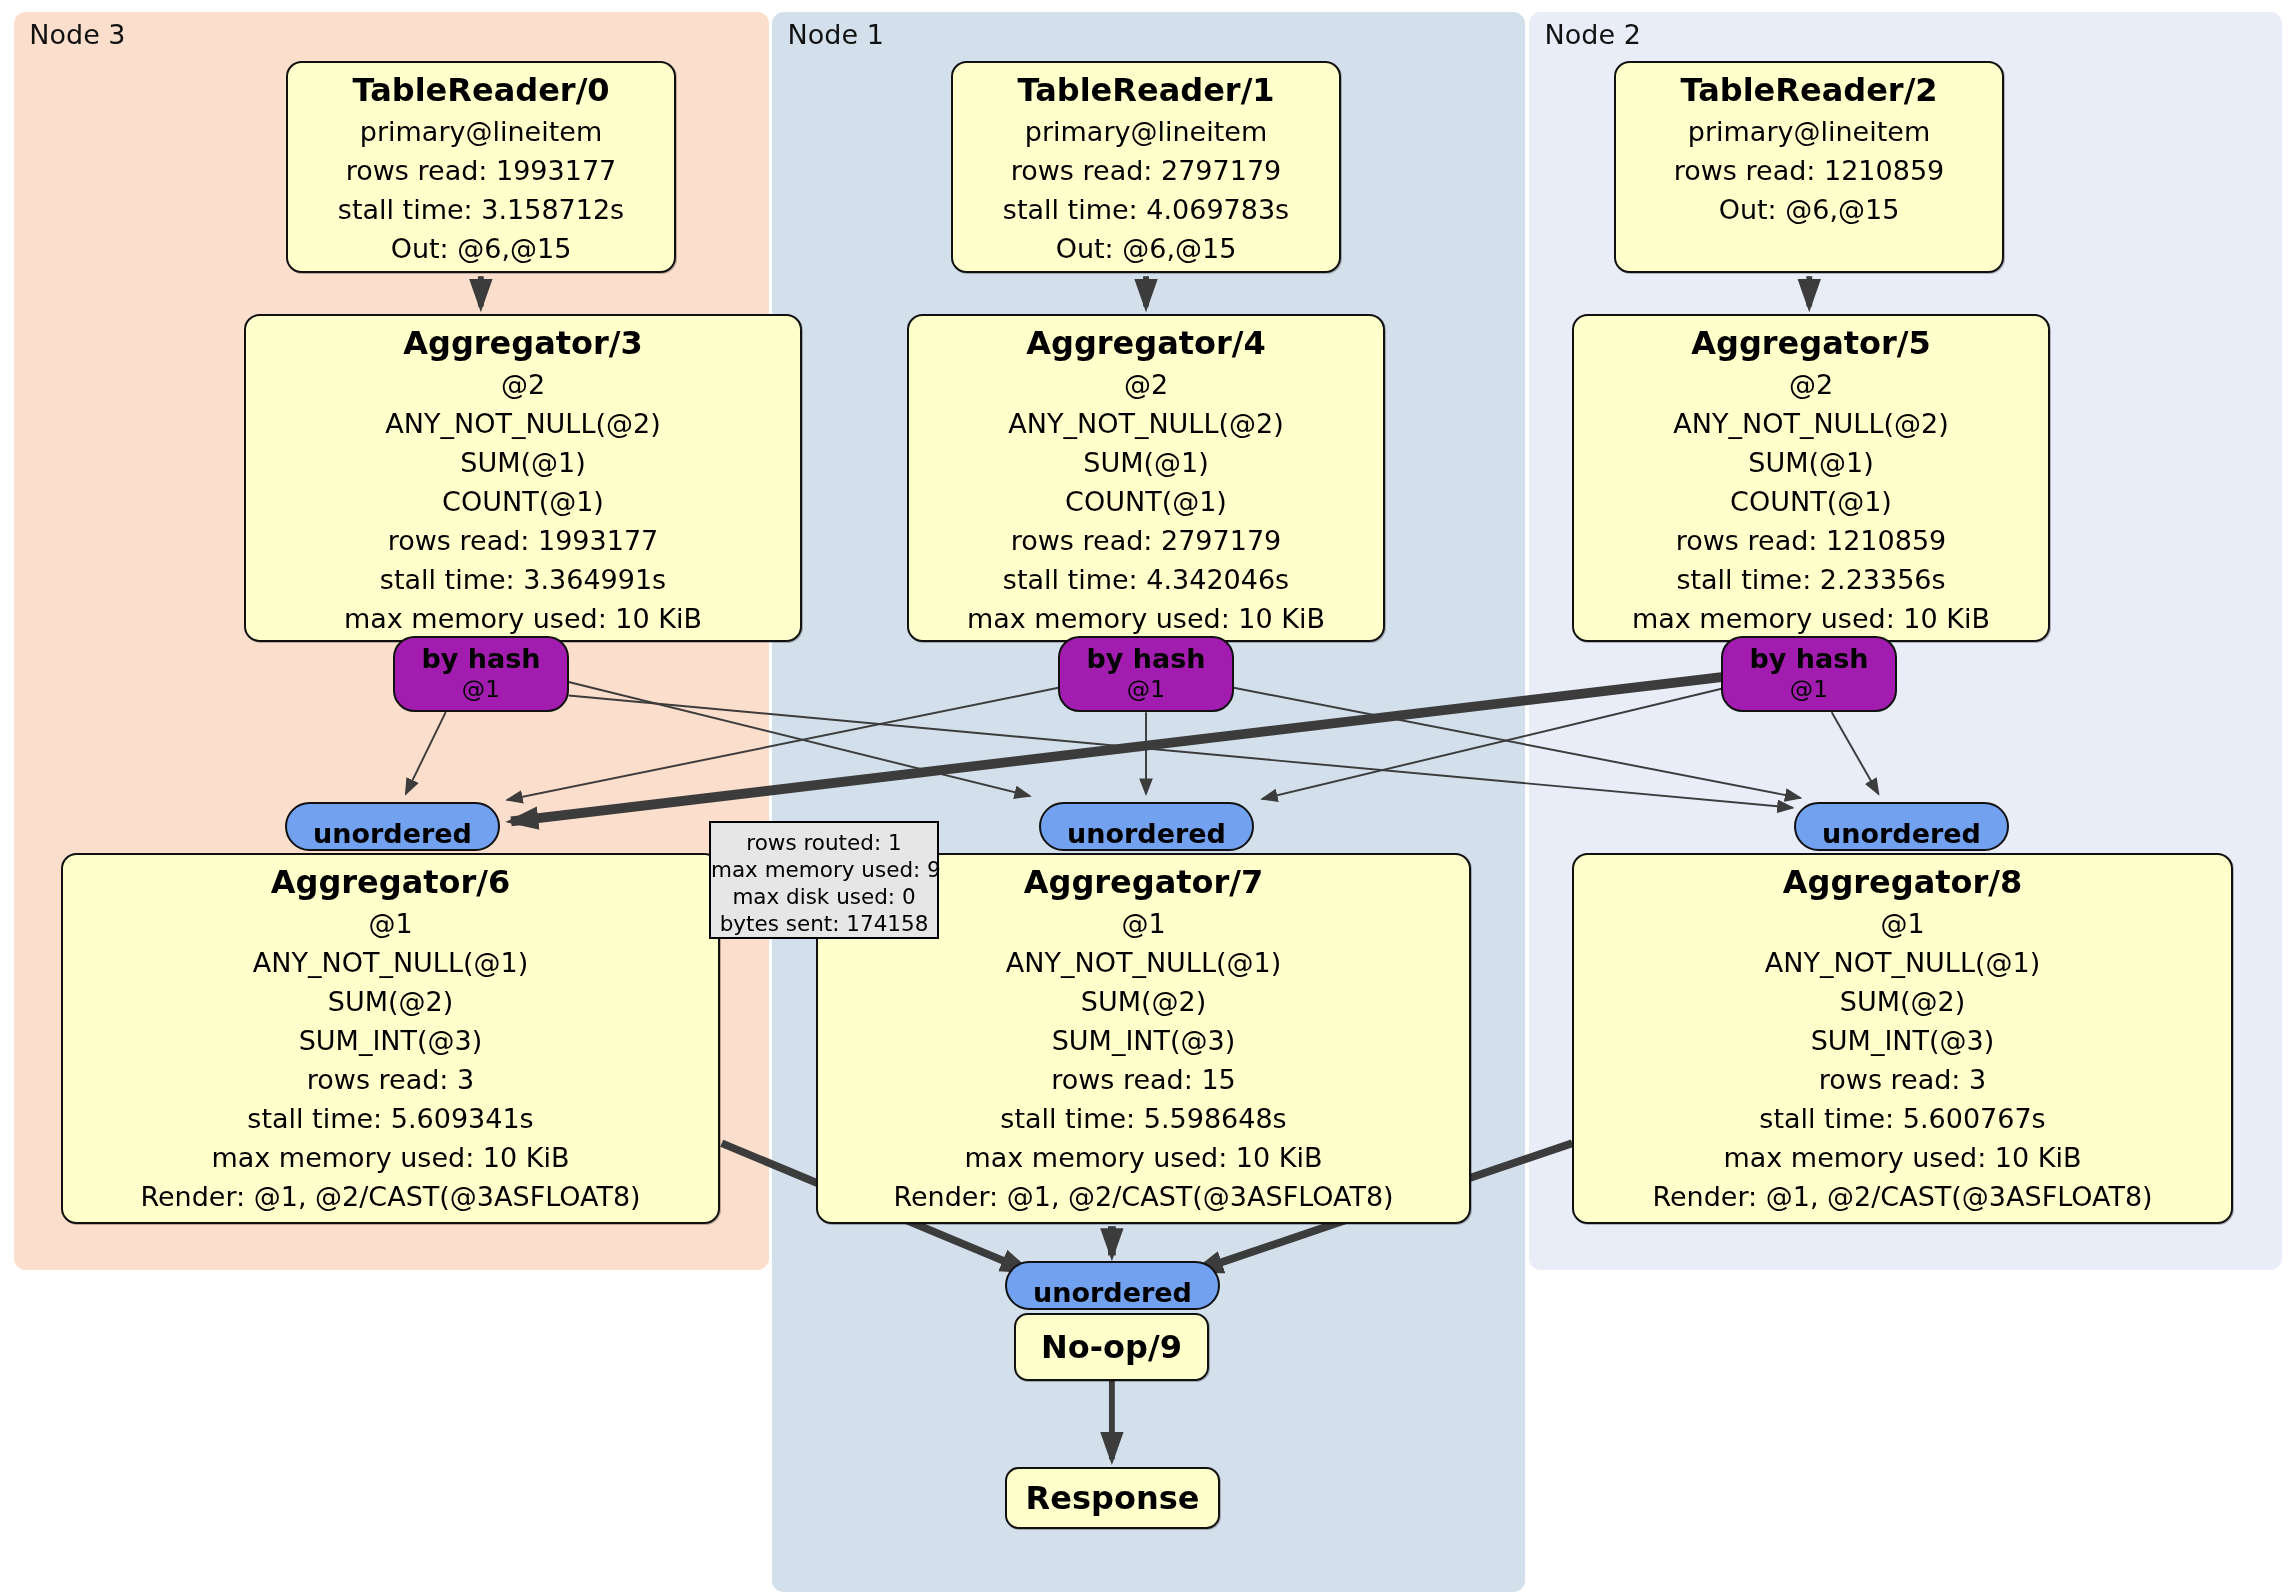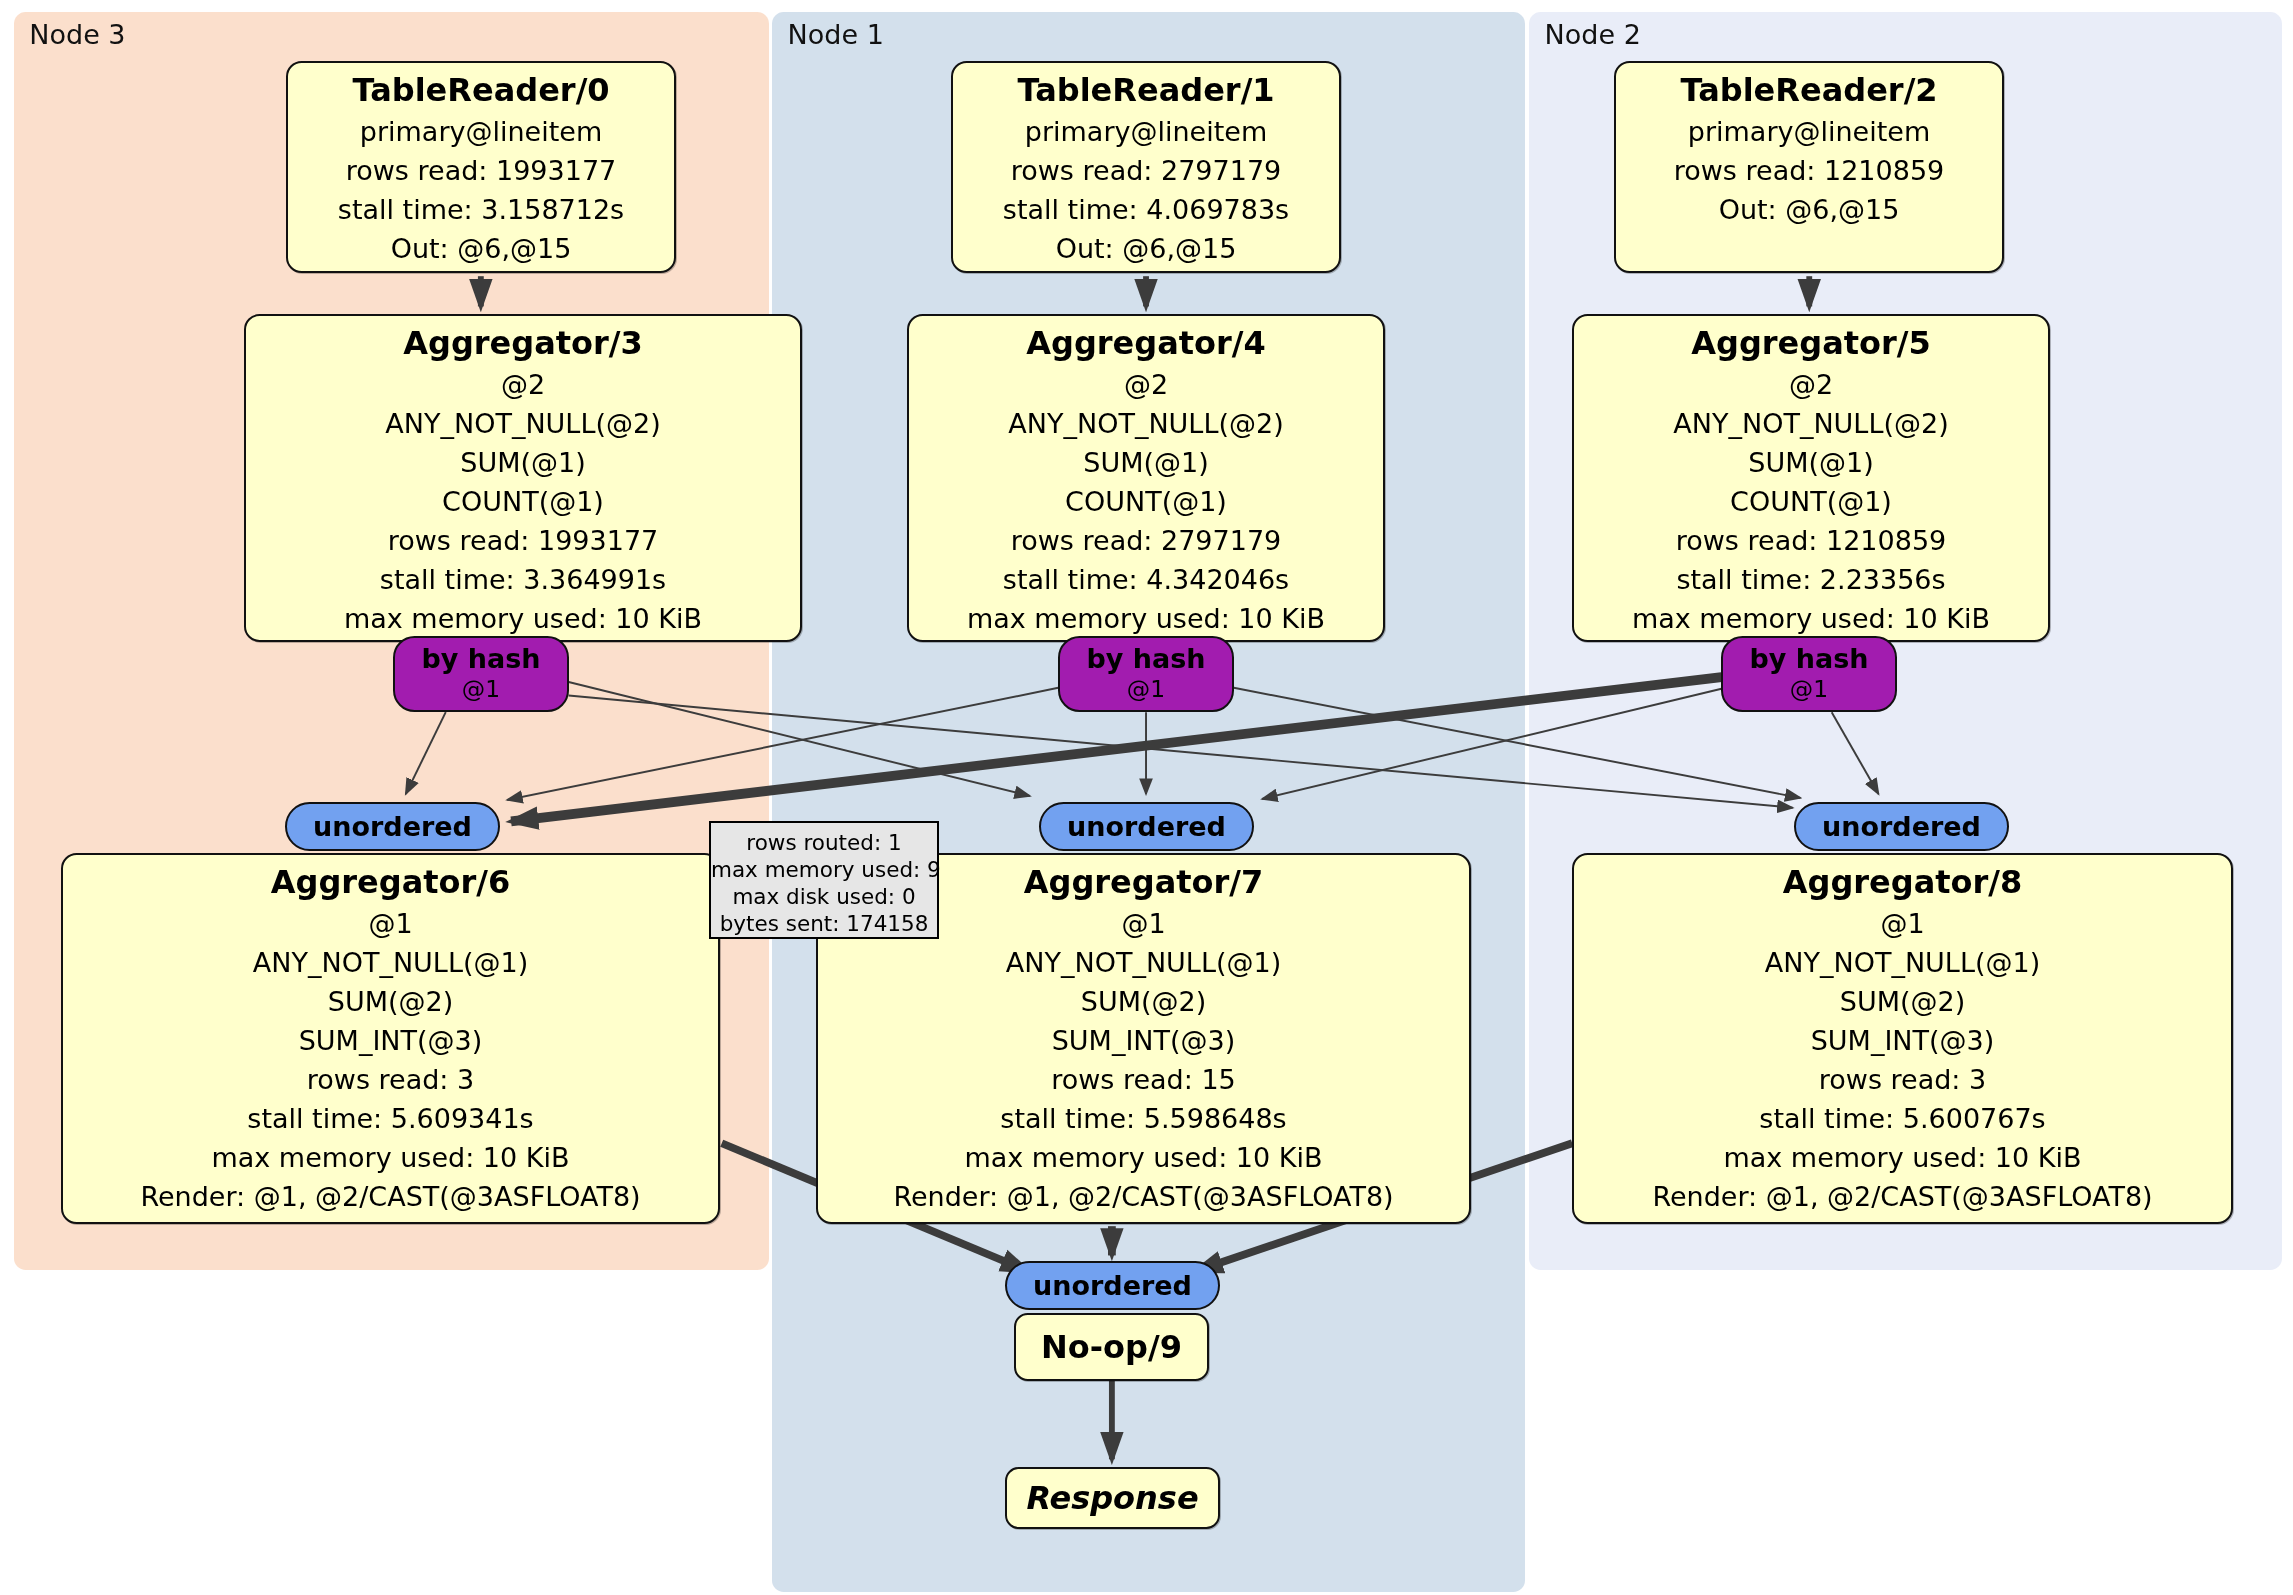--- a/index.html
+++ b/index.html
@@ -23,21 +23,21 @@
   .router{
     position:absolute; background:#a21caf; border:2.9px solid #111;
     border-radius:21.5px; text-align:center; box-sizing:border-box; padding-top:3.9px;
   }
   .rtitle{ font-size:27px; font-weight:700; line-height:33px; }
   .rsub{ font-size:23.4px; line-height:29px; }
 
   .sync{
     position:absolute; background:#72a1f0; border:2.9px solid #111;
     border-radius:25px; text-align:center; box-sizing:border-box;
-    display:flex; align-items:center; justify-content:center;
+    display:flex; align-items:flex-end; justify-content:center;
   }
   .sync span{ font-size:27px; font-weight:700; }
 
   .simplebox{
     position:absolute; background:#ffffcc; border:2.9px solid #111;
     border-radius:13.7px; text-align:center; box-sizing:border-box;
     display:flex; align-items:center; justify-content:center;
     box-shadow:1px 1px 0 rgba(0,0,0,0.25);
   }
   .simplebox span{ font-size:32px; font-weight:700; }
@@ -223,21 +223,21 @@
         <div class="bline">Render: @1, @2/CAST(@3ASFLOAT8)</div>
       </div>
   </div>
 
   <div class="sync" style="left:1005px;top:1261px;width:215px;height:49px;">
     <span>unordered</span>
   </div>
   <div class="simplebox" style="left:1014px;top:1313px;width:195px;height:68px;">
     <span>No-op/9</span>
   </div>
-  <div class="simplebox" style="left:1005px;top:1467px;width:215px;height:62px;font-style:italic;">
+  <div class="simplebox" style="left:1005px;top:1467px;width:215px;height:62px;">
     <span>Response</span>
   </div>
 
   <div class="tooltip" style="left:709px;top:821px;width:230px;height:118px;">
     <div>
         <div class="bline">rows routed: 1</div>
         <div class="bline">max memory used: 9</div>
         <div class="bline">max disk used: 0</div>
         <div class="bline">bytes sent: 174158</div>
       </div>

